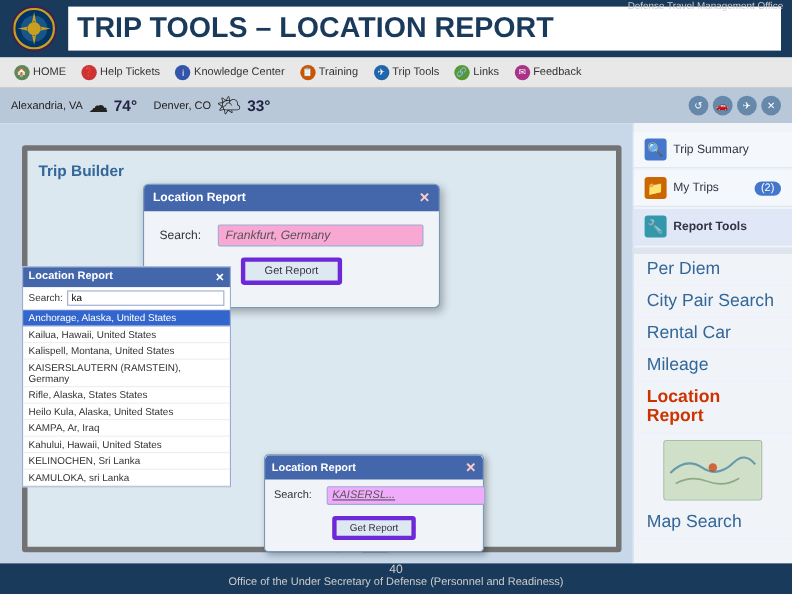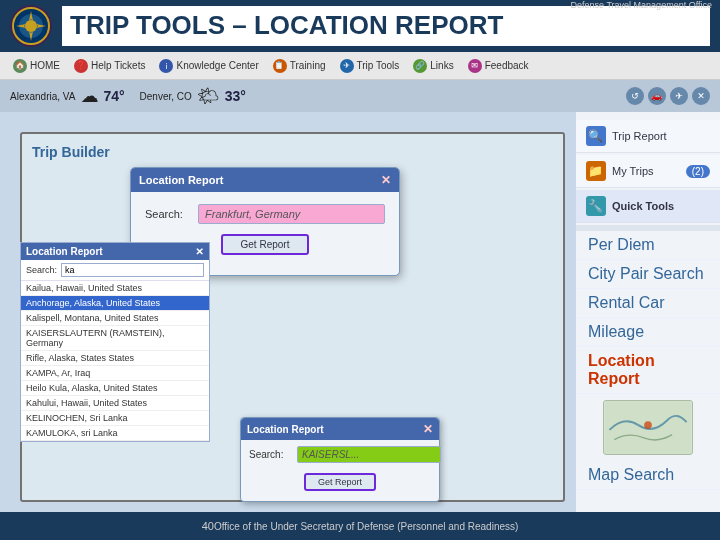--- a/index.html
+++ b/index.html
@@ -145,21 +145,21 @@
     }
 
     
     .trip-builder-bg {
       position: absolute;
       top: 20px;
       left: 20px;
       right: 10px;
       bottom: 10px;
       background: #dce8f0;
-      border: 2px solid #737373;
+      border: 5px solid #737373;
       border-radius: 3px;
       display: flex;
       align-items: flex-start;
       padding: 10px;
     }
     .trip-builder-label {
       font-size: 14px;
       color: #336699;
       font-weight: bold;
     }
@@ -214,21 +214,21 @@
       padding: 3px 6px;
       font-size: 11px;
       border-radius: 2px;
       color: #555;
       font-style: italic;
     }
     .dialog-button {
       display: block;
       margin: 0 auto 8px;
       background: #dde8f0;
-      border: 2px solid #6d28d9;
+      border: 4px solid #6d28d9;
       border-radius: 3px;
       padding: 3px 18px;
       font-size: 10px;
       cursor: pointer;
       color: #334;
     }
 
     
     .autocomplete-list {
       position: absolute;
@@ -419,22 +419,23 @@
       overflow: hidden;
     }
     .map-thumb svg { width: 100%; height: 100%; }
 
     
     .footer {
       height: 28px;
       background: #1a3a5c;
       display: flex;
       align-items: center;
-      justify-content: center;
+      justify-content: flex-start;
       padding: 0 14px;
+      flex-direction: column;
     }
     .footer-num {
       color: #ccc;
       font-size: 11px;
     }
     .footer-text {
       color: #ccc;
       font-size: 10px;
     }
   </style>
@@ -531,74 +532,74 @@
 
     <div class="autocomplete-list">
       <div class="ac-header">
         <span>Location Report</span>
         <span>✕</span>
       </div>
       <div class="ac-search-row">
         <span class="ac-search-label">Search:</span>
         <input class="ac-search-input" value="ka" style="">
       </div>
+      <div class="autocomplete-item selected">Anchorage, Alaska, United States</div>
       <div class="autocomplete-item">Kailua, Hawaii, United States</div>
-      <div class="autocomplete-item selected">Anchorage, Alaska, United States</div>
       <div class="autocomplete-item">Kalispell, Montana, United States</div>
       <div class="autocomplete-item">KAISERSLAUTERN (RAMSTEIN), Germany</div>
       <div class="autocomplete-item">Rifle, Alaska, States States</div>
+      <div class="autocomplete-item">Heilo Kula, Alaska, United States</div>
       <div class="autocomplete-item">KAMPA, Ar, Iraq</div>
-      <div class="autocomplete-item">Heilo Kula, Alaska, United States</div>
       <div class="autocomplete-item">Kahului, Hawaii, United States</div>
       <div class="autocomplete-item">KELINOCHEN, Sri Lanka</div>
       <div class="autocomplete-item">KAMULOKA, sri Lanka</div>
     </div>
 
     <div class="dialog-third">
       <div class="dialog-titlebar">
         <span>Location Report</span>
         <span class="dialog-close">✕</span>
       </div>
       <div class="dialog-body">
         <div class="dialog-row">
           <span class="dialog-label">Search:</span>
-          <input class="dialog-input" value="KAISERSL..." readonly="" style="background: #84cc16;">
+          <input class="dialog-input" value="KAISERSL..." readonly="" style="background: #f0abfc; text-decoration: underline;">
         </div>
         <button class="dialog-button">Get Report</button>
       </div>
     </div>
 
     <div class="bottom-nav">
       <div class="nav-arrow">◀</div>
       <div class="nav-floppy">💾</div>
     </div>
 
   </div>
 
   <div class="right-sidebar">
 
     <div class="sidebar-section">
       <div class="sidebar-btn">
         <div class="sidebar-icon icon-blue">🔍</div>
-        <span>Trip Report</span>
+        <span>Trip Summary</span>
       </div>
     </div>
 
     <div class="sidebar-section">
       <div class="sidebar-btn">
         <div class="sidebar-icon icon-orange">📁</div>
         <span>My Trips</span>
         <span class="sidebar-badge">(2)</span>
       </div>
     </div>
 
     <div class="sidebar-section">
       <div class="sidebar-btn active">
         <div class="sidebar-icon icon-teal">🔧</div>
-        <span>Quick Tools</span>
+        <span>Report Tools</span>
       </div>
     </div>
 
     <div class="sidebar-divider"></div>
 
     <a class="sidebar-link">Per Diem</a>
     <a class="sidebar-link">City Pair Search</a>
     <a class="sidebar-link">Rental Car</a>
     <a class="sidebar-link">Mileage</a>
     <a class="sidebar-link active-link">Location Report</a>

